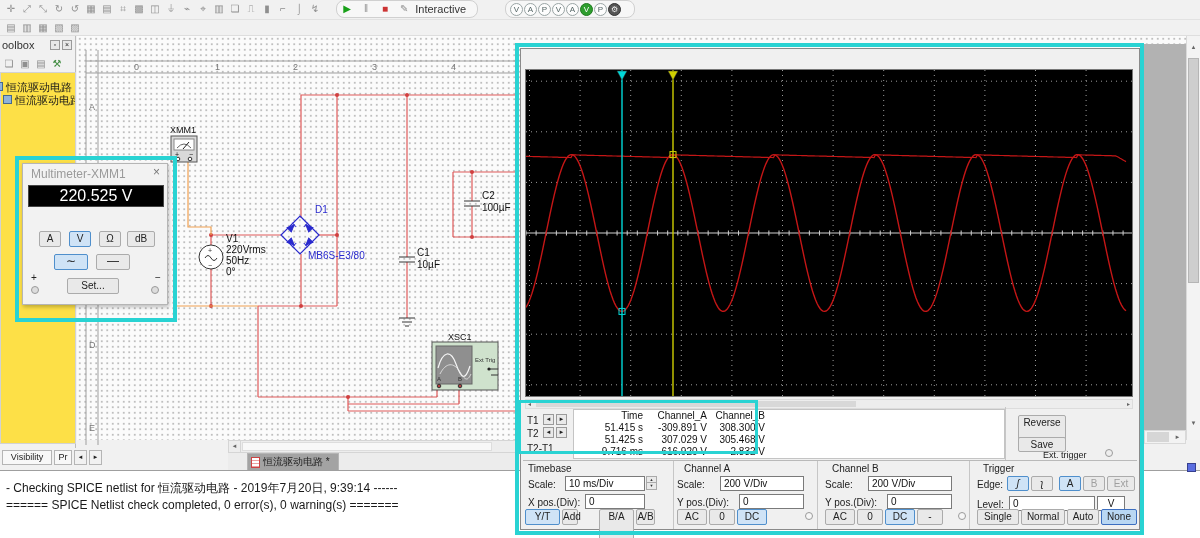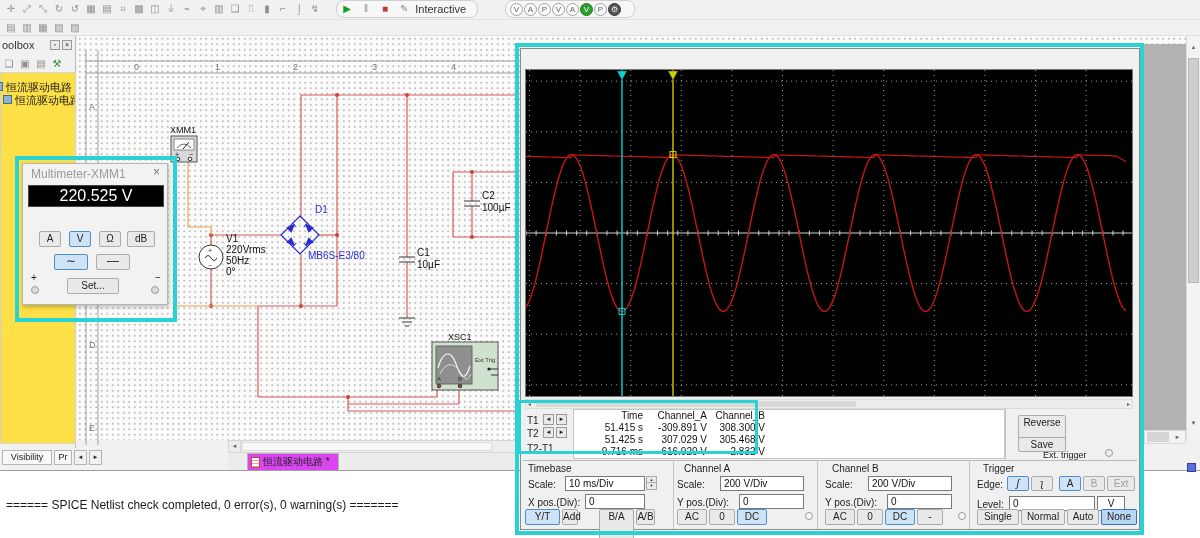--- a/index.html
+++ b/index.html
@@ -213,26 +213,27 @@
       <span style="position: absolute; left: 54px; top: 2px; width: 18px; height: 15px; border: 1px solid rgb(181, 181, 181); background: rgb(248, 248, 248); font-size: 9px; text-align: center; line-height: 13px; overflow: hidden;">Pr</span>
       <span style="position: absolute; left: 74px; top: 2px; width: 13px; height: 15px; border: 1px solid rgb(181, 181, 181); background: rgb(241, 241, 241); font-size: 6px; text-align: center; line-height: 13px;">◄</span>
       <span style="position: absolute; left: 89px; top: 2px; width: 13px; height: 15px; border: 1px solid rgb(181, 181, 181); background: rgb(241, 241, 241); font-size: 6px; text-align: center; line-height: 13px;">►</span>
     </div>
 
   <div class="abs" style="left:228px;top:440px;width:288px;height:13px;background:#ededed;border:1px solid #d5d5d5;z-index:4">
     <span style="position:absolute;left:0;top:0;width:12px;height:11px;text-align:center;font-size:6px;line-height:11px;color:#666;border-right:1px solid #d5d5d5">◄</span>
     <span style="position:absolute;left:13px;top:1px;width:250px;height:9px;background:#f8f8f8;border:1px solid #ddd"></span>
   </div>
   <div class="abs" style="left:228px;top:453px;width:288px;height:17px;background:#ececec;z-index:4">
-    <span class="abs" style="left:19px;top:0;width:92px;height:17px;background:#d946ef;border:1px solid #b5b5b5;border-bottom:none;padding:1px 3px;white-space:nowrap;overflow:hidden">
+    <span class="abs" style="left:19px;top:0;width:92px;height:17px;background:#a3a3a3;border:1px solid #b5b5b5;border-bottom:none;padding:1px 3px;white-space:nowrap;overflow:hidden">
       <span class="docico"></span><span style="font-size:10px">恒流驱动电路 *</span>
     </span>
   </div>
 
   <div class="abs" style="left:0;top:470px;width:1200px;height:68px;background:#fff;border-top:1px solid #9f9f9f;z-index:3">
+    <div style="position:absolute;left:6px;top:9px;font-size:12px;color:#1a1a1a;white-space:nowrap">- Checking SPICE netlist for 恒流驱动电路 - 2019年7月20日, 9:39:14 ------</div>
     <div style="position:absolute;left:6px;top:27px;font-size:12px;color:#1a1a1a;white-space:nowrap">====== SPICE Netlist check completed, 0 error(s), 0 warning(s) =======</div>
   </div>
   <div class="abs" style="left:1187px;top:463px;width:9px;height:9px;background:#5b6ee0;border:1px solid #36408f;z-index:25"></div>
 
   <div class="abs" style="left:1186px;top:36px;width:14px;height:404px;background:#f3f3f3;border-left:1px solid #d9d9d9;z-index:4">
     <span style="position:absolute;left:0;top:8px;width:13px;text-align:center;font-size:6px;color:#666">▲</span>
     <span style="position:absolute;left:1px;top:22px;width:11px;height:225px;background:#cecece;border:1px solid #b5b5b5"></span>
     <span style="position:absolute;left:0;top:384px;width:13px;text-align:center;font-size:6px;color:#666">▼</span>
   </div>
   <div class="abs" style="left:1144px;top:430px;width:42px;height:14px;background:#f3f3f3;border:1px solid #d9d9d9;z-index:4">

